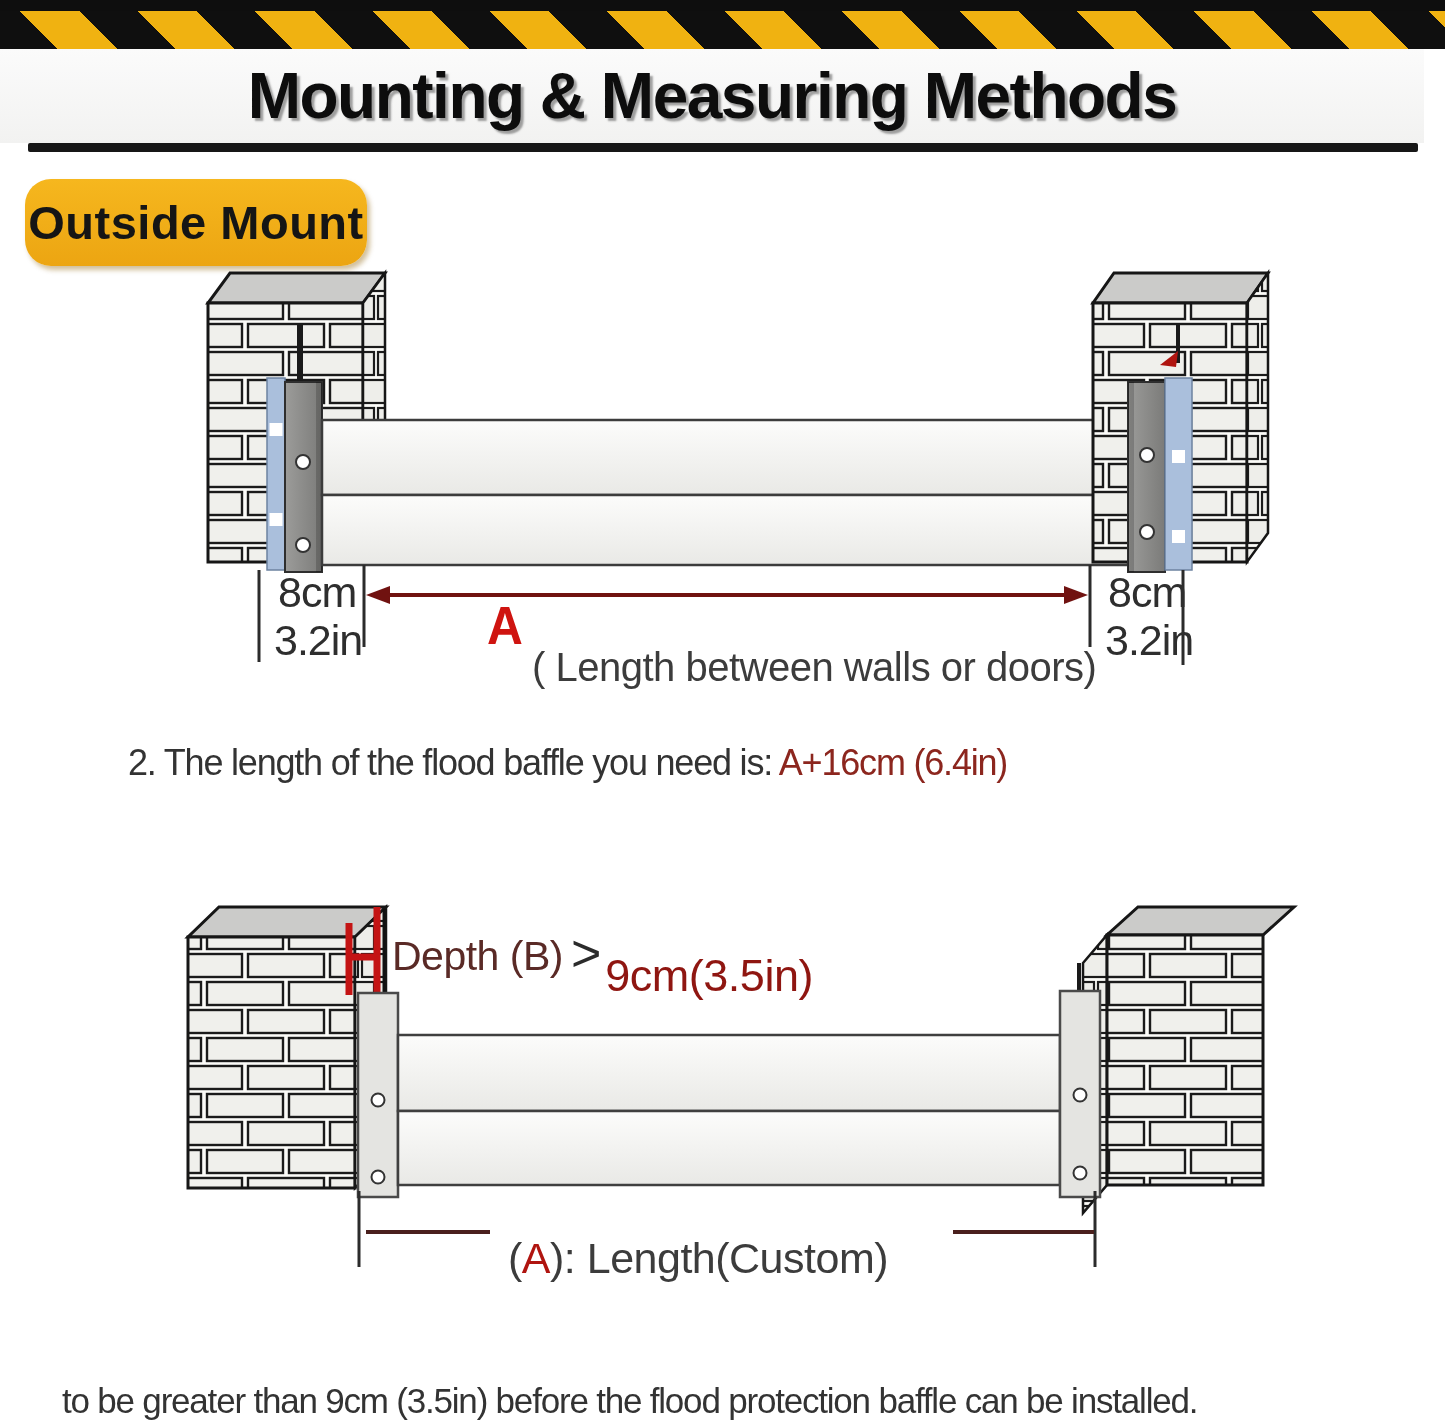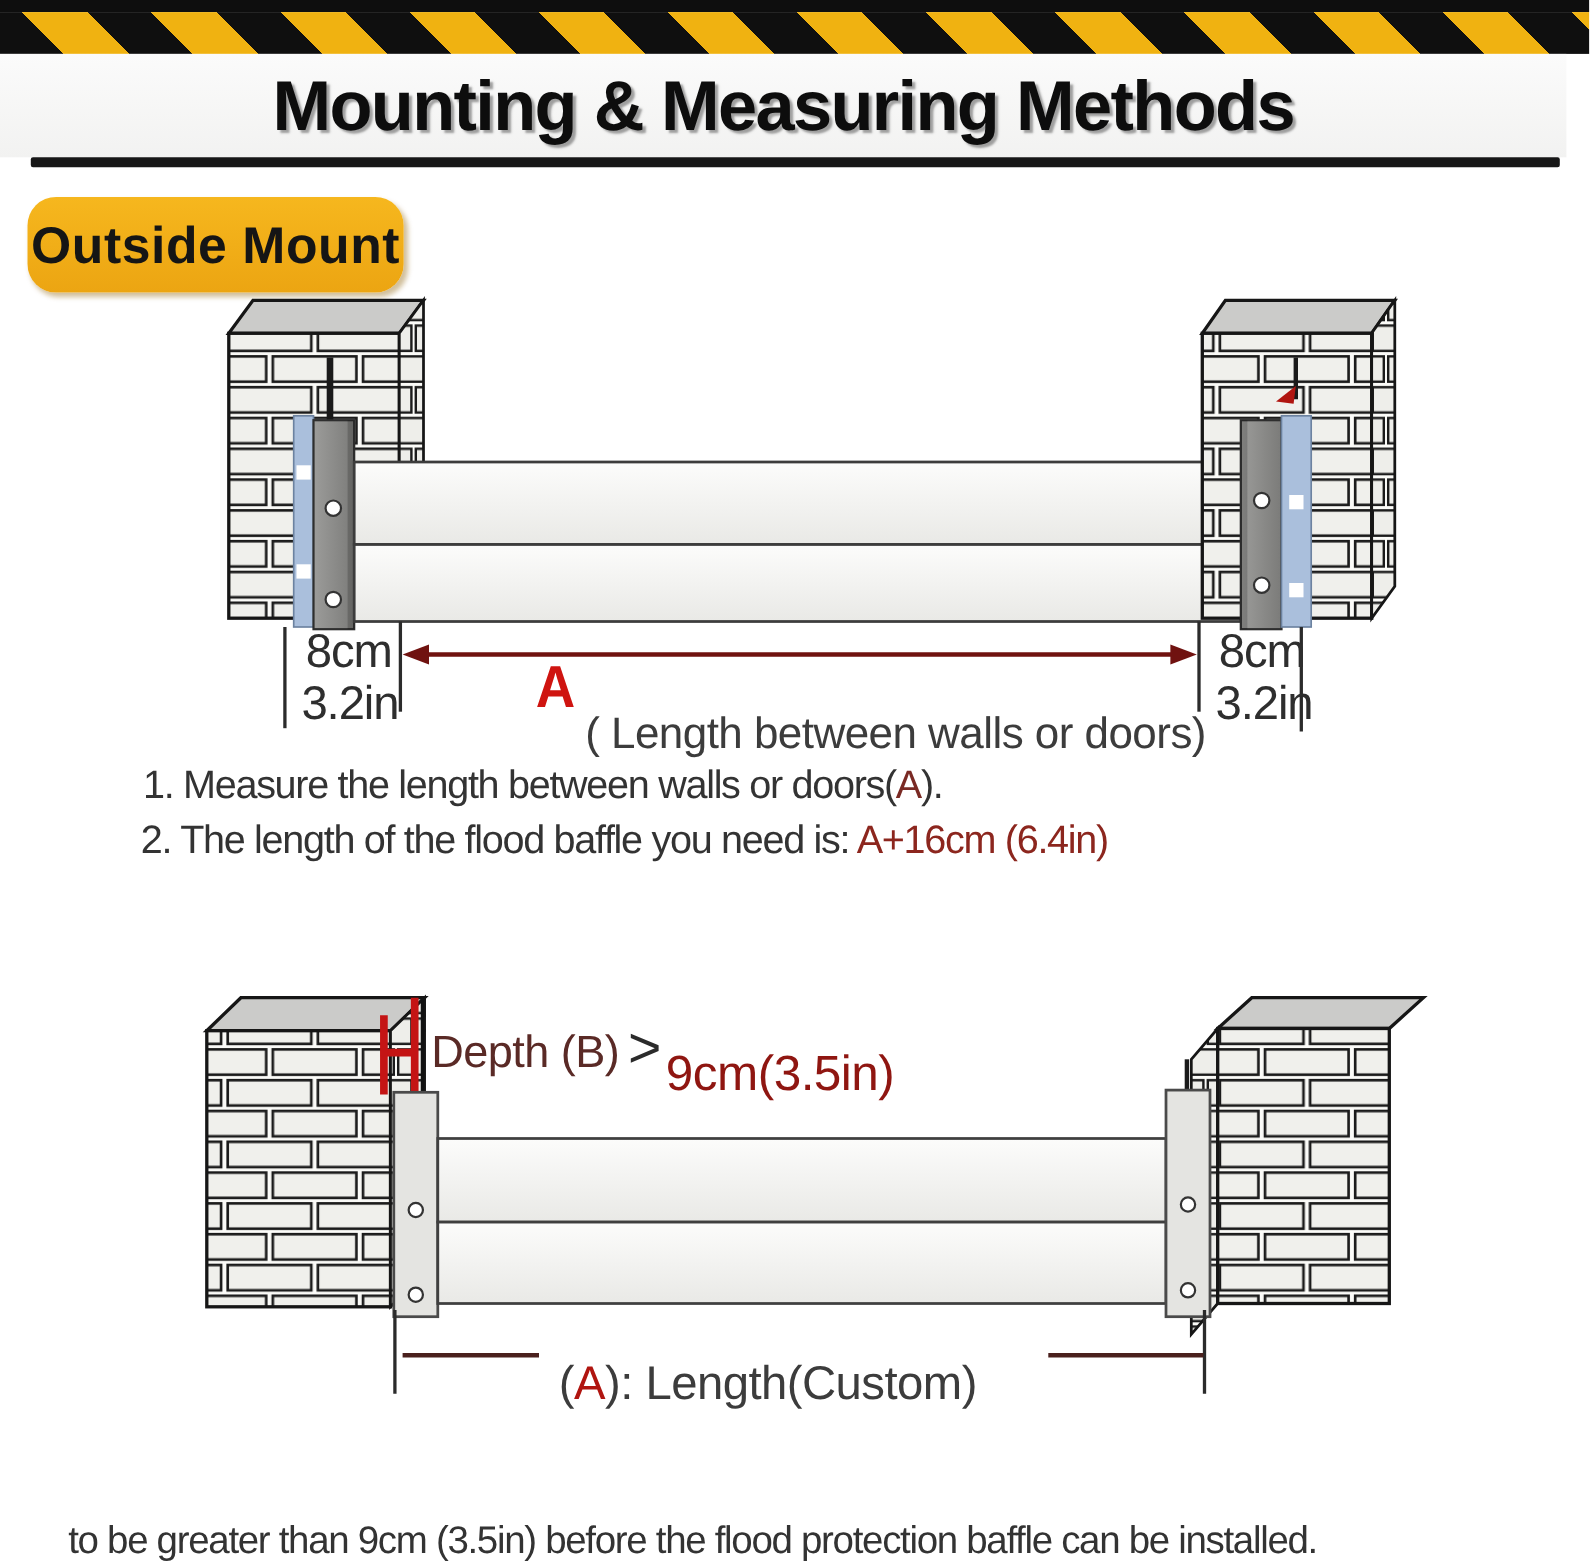--- a/index.html
+++ b/index.html
@@ -141,23 +141,20 @@
     </g>
   </svg>
 
   <div class="abs dimtxt" style="left:266px;top:568px;">8cm</div>
   <div class="abs dimtxt" style="left:262px;top:616px;">3.2in</div>
   <div class="abs dimtxt" style="left:1096px;top:568px;">8cm</div>
   <div class="abs dimtxt" style="left:1093px;top:616px;">3.2in</div>
   <div class="abs a-big" style="left:487px;top:594px;">A</div>
   <div class="abs a-caption" style="left:532px;top:602px;margin-top:43px;">( Length between walls or doors)</div>
 
-  <div class="abs step" style="left:130px;top:692px;">
-    <span>1. Measure the length between walls or doors(</span><span class="step-a">A</span><span>).</span>
-  </div>
   <div class="abs step" style="left:128px;top:742px;">
     <span>2. The length of the flood baffle you need is: </span><span class="step-red">A+16cm (6.4in)</span>
   </div>
 
 
   <svg class="abs" style="left:0;top:895px;" width="1445" height="380" viewBox="0 0 1445 380">
 
     <g>
       <polygon points="188,42 355,42 386,12 219,12" fill="#cbcbc9" stroke="#161616" stroke-width="3"></polygon>
       <rect x="188" y="42" width="167" height="251" fill="url(#bp)" stroke="#161616" stroke-width="3"></rect>

